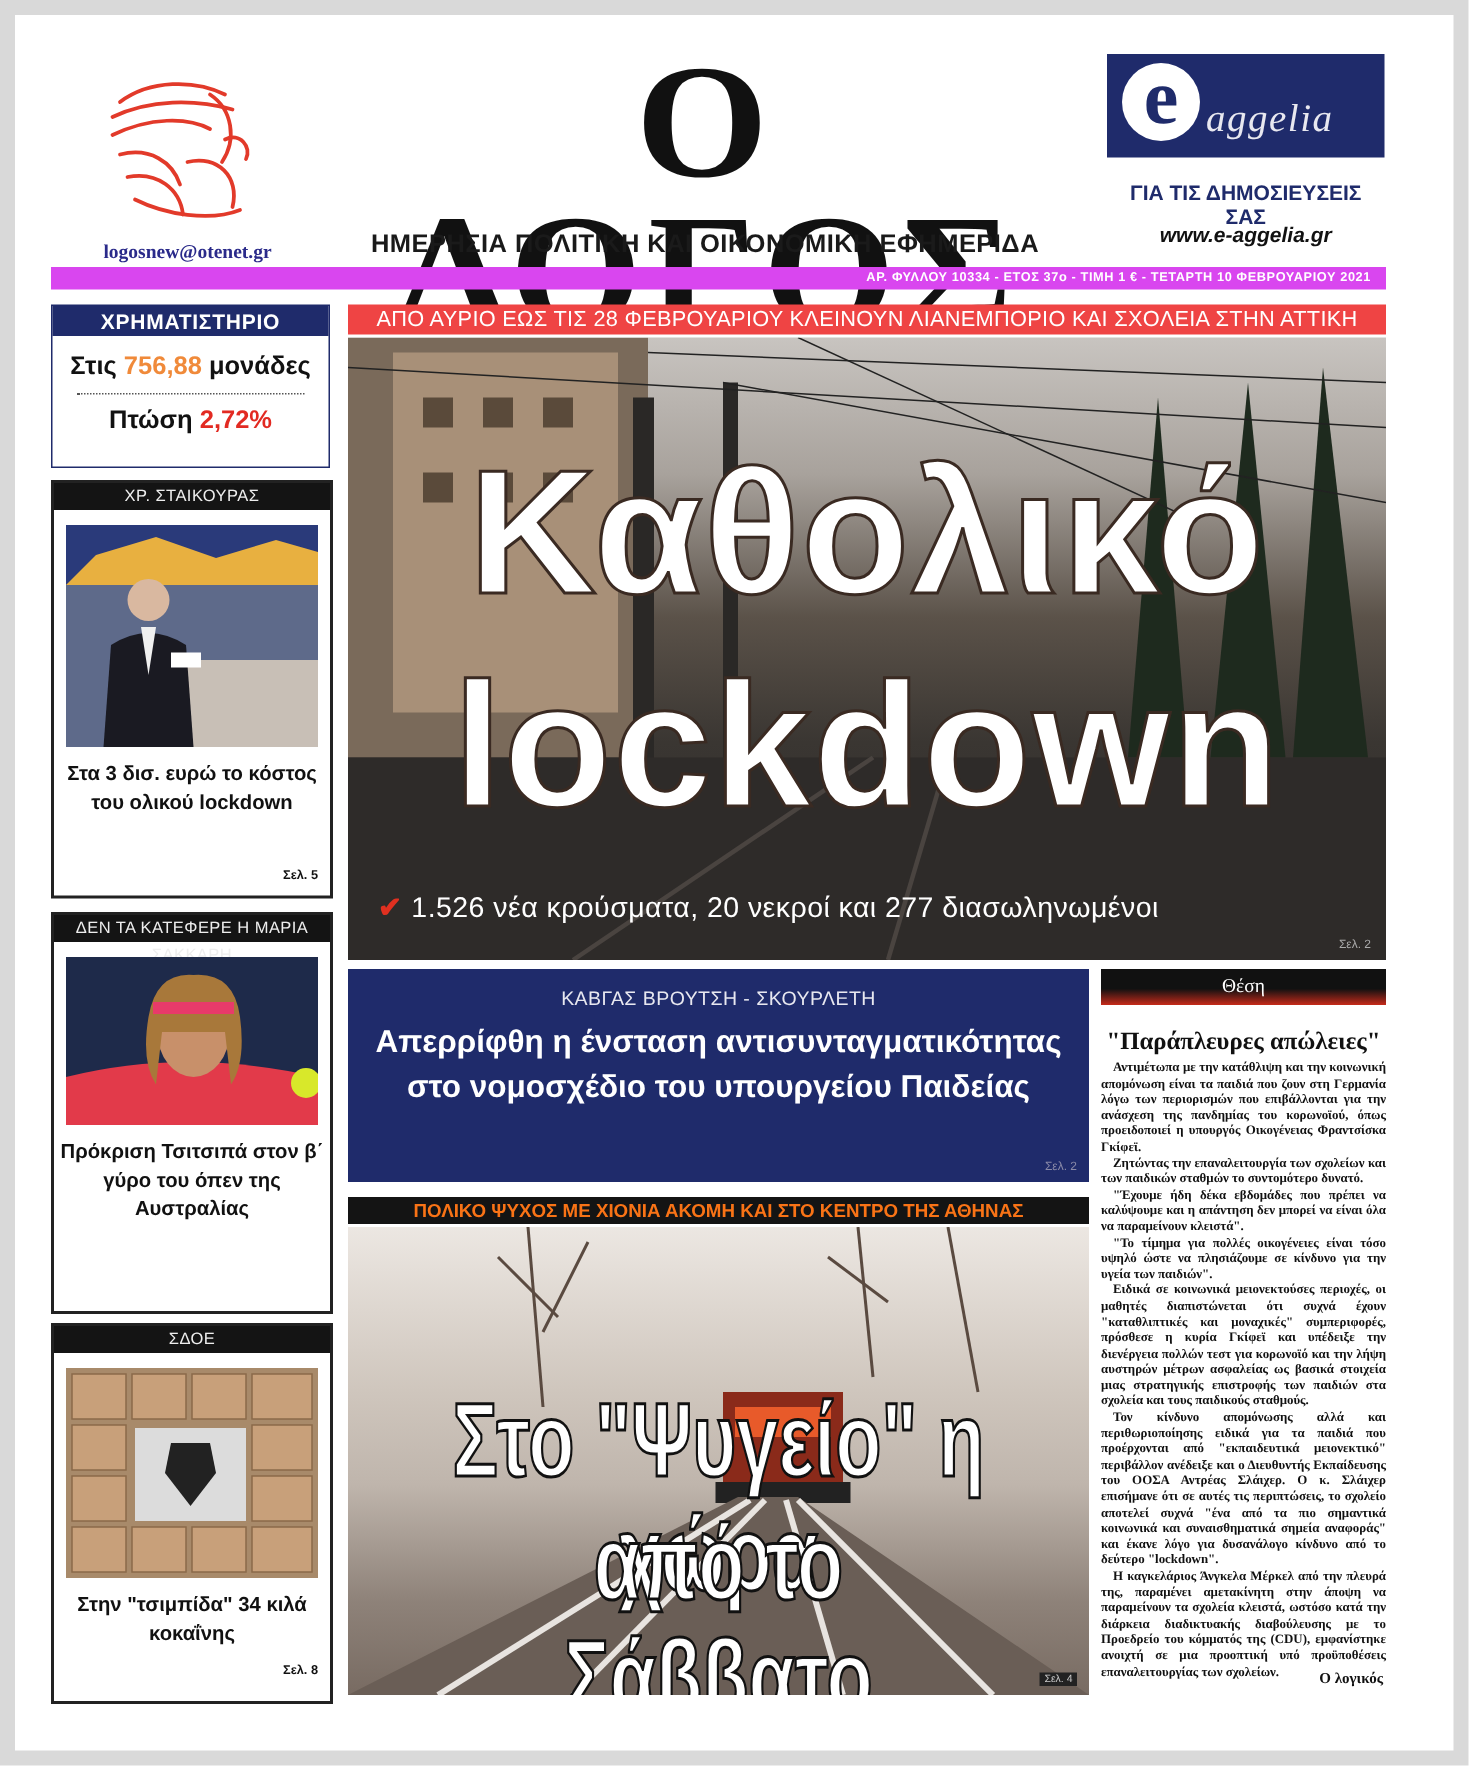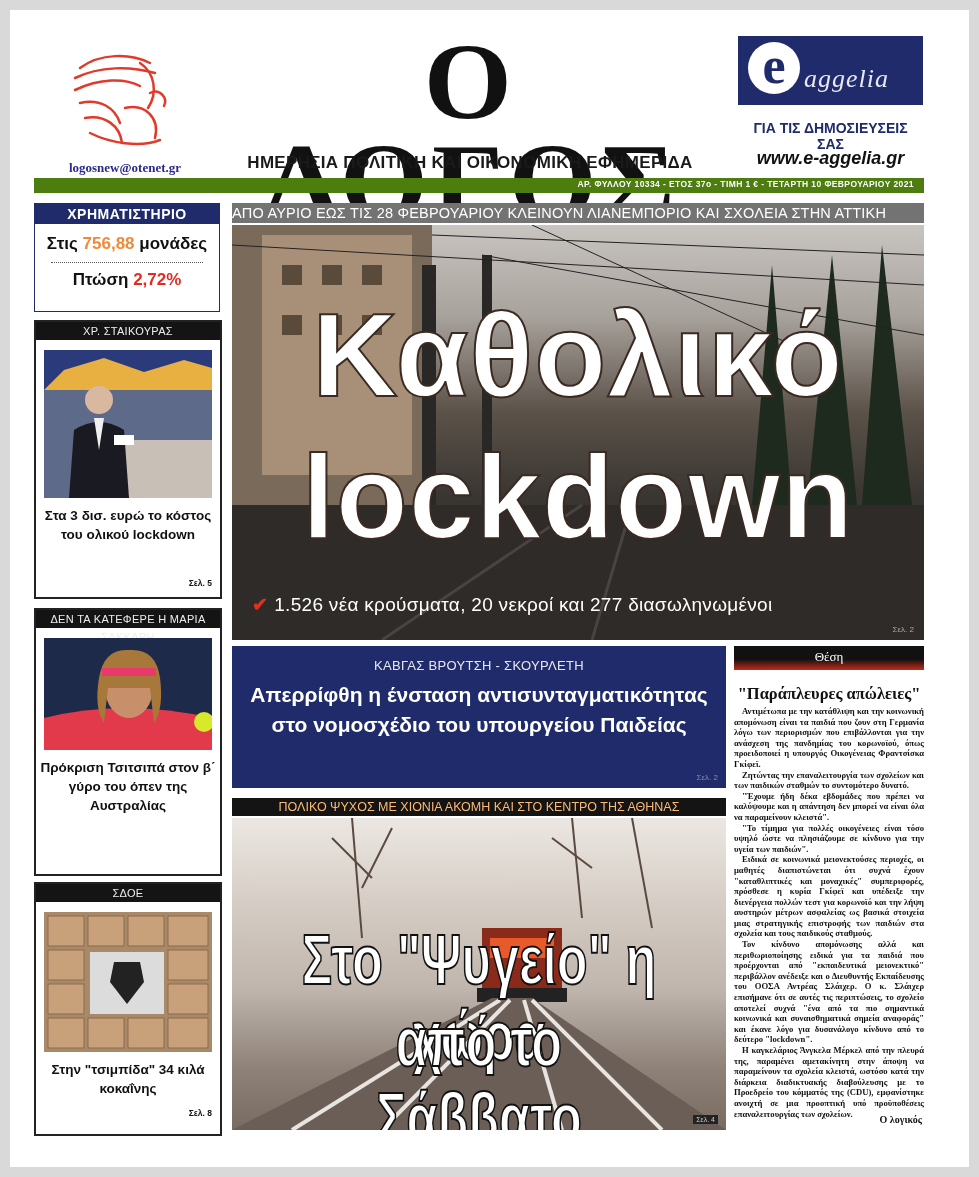--- a/index.html
+++ b/index.html
@@ -8,52 +8,52 @@
   .abs{position:absolute;}
   
   .logo-art{left:50px;top:38px;width:120px;height:110px;}
   .email{left:40px;top:150px;width:150px;text-align:center;color:#2a2a8a;font-weight:bold;font-size:13px;font-family:Liberation Serif, serif;}
   .masthead{left:225px;top:22px;width:470px;text-align:center;font-family:"Liberation Serif",serif;font-weight:bold;font-size:108px;line-height:100px;letter-spacing:4px;color:#111;transform:scaleX(1.05);}
   .subtitle{left:225px;top:143px;width:470px;text-align:center;font-weight:bold;font-size:17px;color:#1a1a1a;letter-spacing:0.3px;}
   .ebox{left:728px;top:26px;width:185px;height:69px;background:#1f2b6b;}
   .e-glyph{left:10px;top:6px;width:52px;height:52px;border-radius:50%;background:#fff;color:#1f2b6b;font-family:"Liberation Serif",serif;font-weight:bold;font-size:52px;line-height:48px;text-align:center;}
   .e-word{left:66px;top:28px;color:#e8e8f0;font-family:"Liberation Serif",serif;font-size:26px;letter-spacing:1px;font-style:italic;}
   .eslogan{left:728px;top:110px;width:185px;text-align:center;color:#1f2b6b;font-weight:bold;font-size:14px;}
-  .eurl{left:728px;top:138px;width:185px;text-align:center;color:#111;font-weight:bold;font-style:italic;font-size:18px;}
-  .redbar{left:24px;top:168px;width:890px;height:15px;background:#4d7c0f;}
+  .eurl{left:728px;top:138px;width:185px;text-align:center;color:#111;font-weight:bold;font-style:italic;font-size:14px;}
+  .redbar{left:24px;top:168px;width:890px;height:15px;background:#d946ef;}
   .issue{right:10px;top:1px;color:#fff;font-weight:bold;font-size:8.5px;letter-spacing:0.4px;}
   
   .stock{left:24px;top:193px;width:184px;height:107px;border:1.5px solid #1f2b6b;background:#fff;}
   .stock-head{left:0;top:0;width:184px;height:20px;background:#1f2b6b;color:#fff;text-align:center;font-weight:bold;font-size:14px;line-height:20px;letter-spacing:0.5px;}
   .stock-line1{left:0;top:30px;width:184px;text-align:center;font-weight:bold;font-size:17px;color:#111;}
   .stock-line2{left:0;top:66px;width:184px;text-align:center;font-weight:bold;font-size:17px;color:#111;}
   .stock-sep{left:16px;top:58px;width:152px;border-top:1px dotted #555;}
   .orange{color:#f08a3a;}
   .red{color:#e22a22;text-align:center;}
   
   .sidebox{left:24px;width:184px;border:2px solid #222;background:#fff;}
   .side-head{left:0;top:0;width:184px;height:18px;background:#141414;color:#eee;text-align:center;font-size:11px;line-height:18px;letter-spacing:0.3px;}
   .side-img{left:8px;top:28px;width:168px;}
   .side-text{left:4px;width:176px;text-align:center;font-weight:bold;font-size:13.5px;line-height:19px;color:#111;}
   .side-page{right:8px;font-weight:bold;font-size:8.5px;color:#111;}
   
-  .banner{left:222px;top:193px;width:692px;height:20px;background:#737373;color:#fff;text-align:left;font-size:14.5px;line-height:20px;letter-spacing:0.2px;}
+  .banner{left:222px;top:193px;width:692px;height:20px;background:#ef4444;color:#fff;text-align:center;font-size:14.5px;line-height:20px;letter-spacing:0.2px;}
   
   .mainphoto{left:222px;top:215px;width:692px;height:415px;overflow:hidden;background:linear-gradient(180deg,#c8c4c0 0%,#a8a29c 22%,#5b5249 45%,#3a3632 65%,#2a2725 100%);}
   .headline{left:0;width:692px;text-align:center;color:#fff;font-weight:bold;font-size:118px;line-height:120px;-webkit-text-stroke:2px #3a2a22;letter-spacing:1px;}
   .subline{left:20px;top:368px;color:#fff;font-size:19px;letter-spacing:0.3px;}
   .check{color:#e03020;font-weight:bold;margin-right:6px;}
   .photo-page{right:10px;bottom:6px;color:#aaa;font-size:8px;}
   
   .bluebox{left:222px;top:636px;width:494px;height:142px;background:#1f2b6b;color:#fff;text-align:center;}
   .blue-kicker{left:0;top:12px;width:494px;font-size:13px;letter-spacing:0.3px;color:#e8e8f0;}
   .blue-title{left:0;top:34px;width:494px;font-weight:bold;font-size:21px;line-height:30px;}
   .blue-page{right:8px;bottom:6px;font-size:8px;color:#8a8aa8;}
   
-  .snowbar{left:222px;top:788px;width:494px;height:18px;background:#141414;color:#fdba74;text-align:center;font-size:12.5px;line-height:18px;}
+  .snowbar{left:222px;top:788px;width:494px;height:18px;background:#141414;color:#f97316;text-align:center;font-size:12.5px;line-height:18px;font-weight:bold;}
   .snowphoto{left:222px;top:808px;width:494px;height:312px;overflow:hidden;background:linear-gradient(180deg,#ece7e2 0%,#cfc6bd 35%,#bfb5ac 55%,#8e8279 80%,#786b62 100%);}
   .snow-title{left:0;width:494px;text-align:center;color:#fff;font-weight:bold;font-size:70px;line-height:76px;-webkit-text-stroke:2px #111;transform:scaleX(0.72);transform-origin:center;}
   .snow-page{right:8px;bottom:6px;color:#ccc;background:#222;font-size:7px;padding:1px 3px;}
   
   .thesis-bar{left:724px;top:636px;width:190px;height:24px;background:linear-gradient(180deg,#111 0%,#111 55%,#c62a1a 100%);color:#fff;text-align:center;font-family:"Liberation Serif",serif;font-size:13px;line-height:22px;}
   .ed-title{left:724px;top:674px;width:190px;text-align:center;font-family:"Liberation Serif",serif;font-weight:bold;font-size:16.5px;color:#111;}
   .ed-body{left:724px;top:696px;width:190px;font-family:"Liberation Serif",serif;font-weight:bold;font-size:8.6px;line-height:10.6px;color:#111;text-align:justify;}
   .ed-body p{margin:0;text-indent:8px;}
   .ed-sign{left:724px;top:1104px;width:188px;text-align:right;font-family:"Liberation Serif",serif;font-weight:bold;font-size:10px;color:#111;}
 </style>

